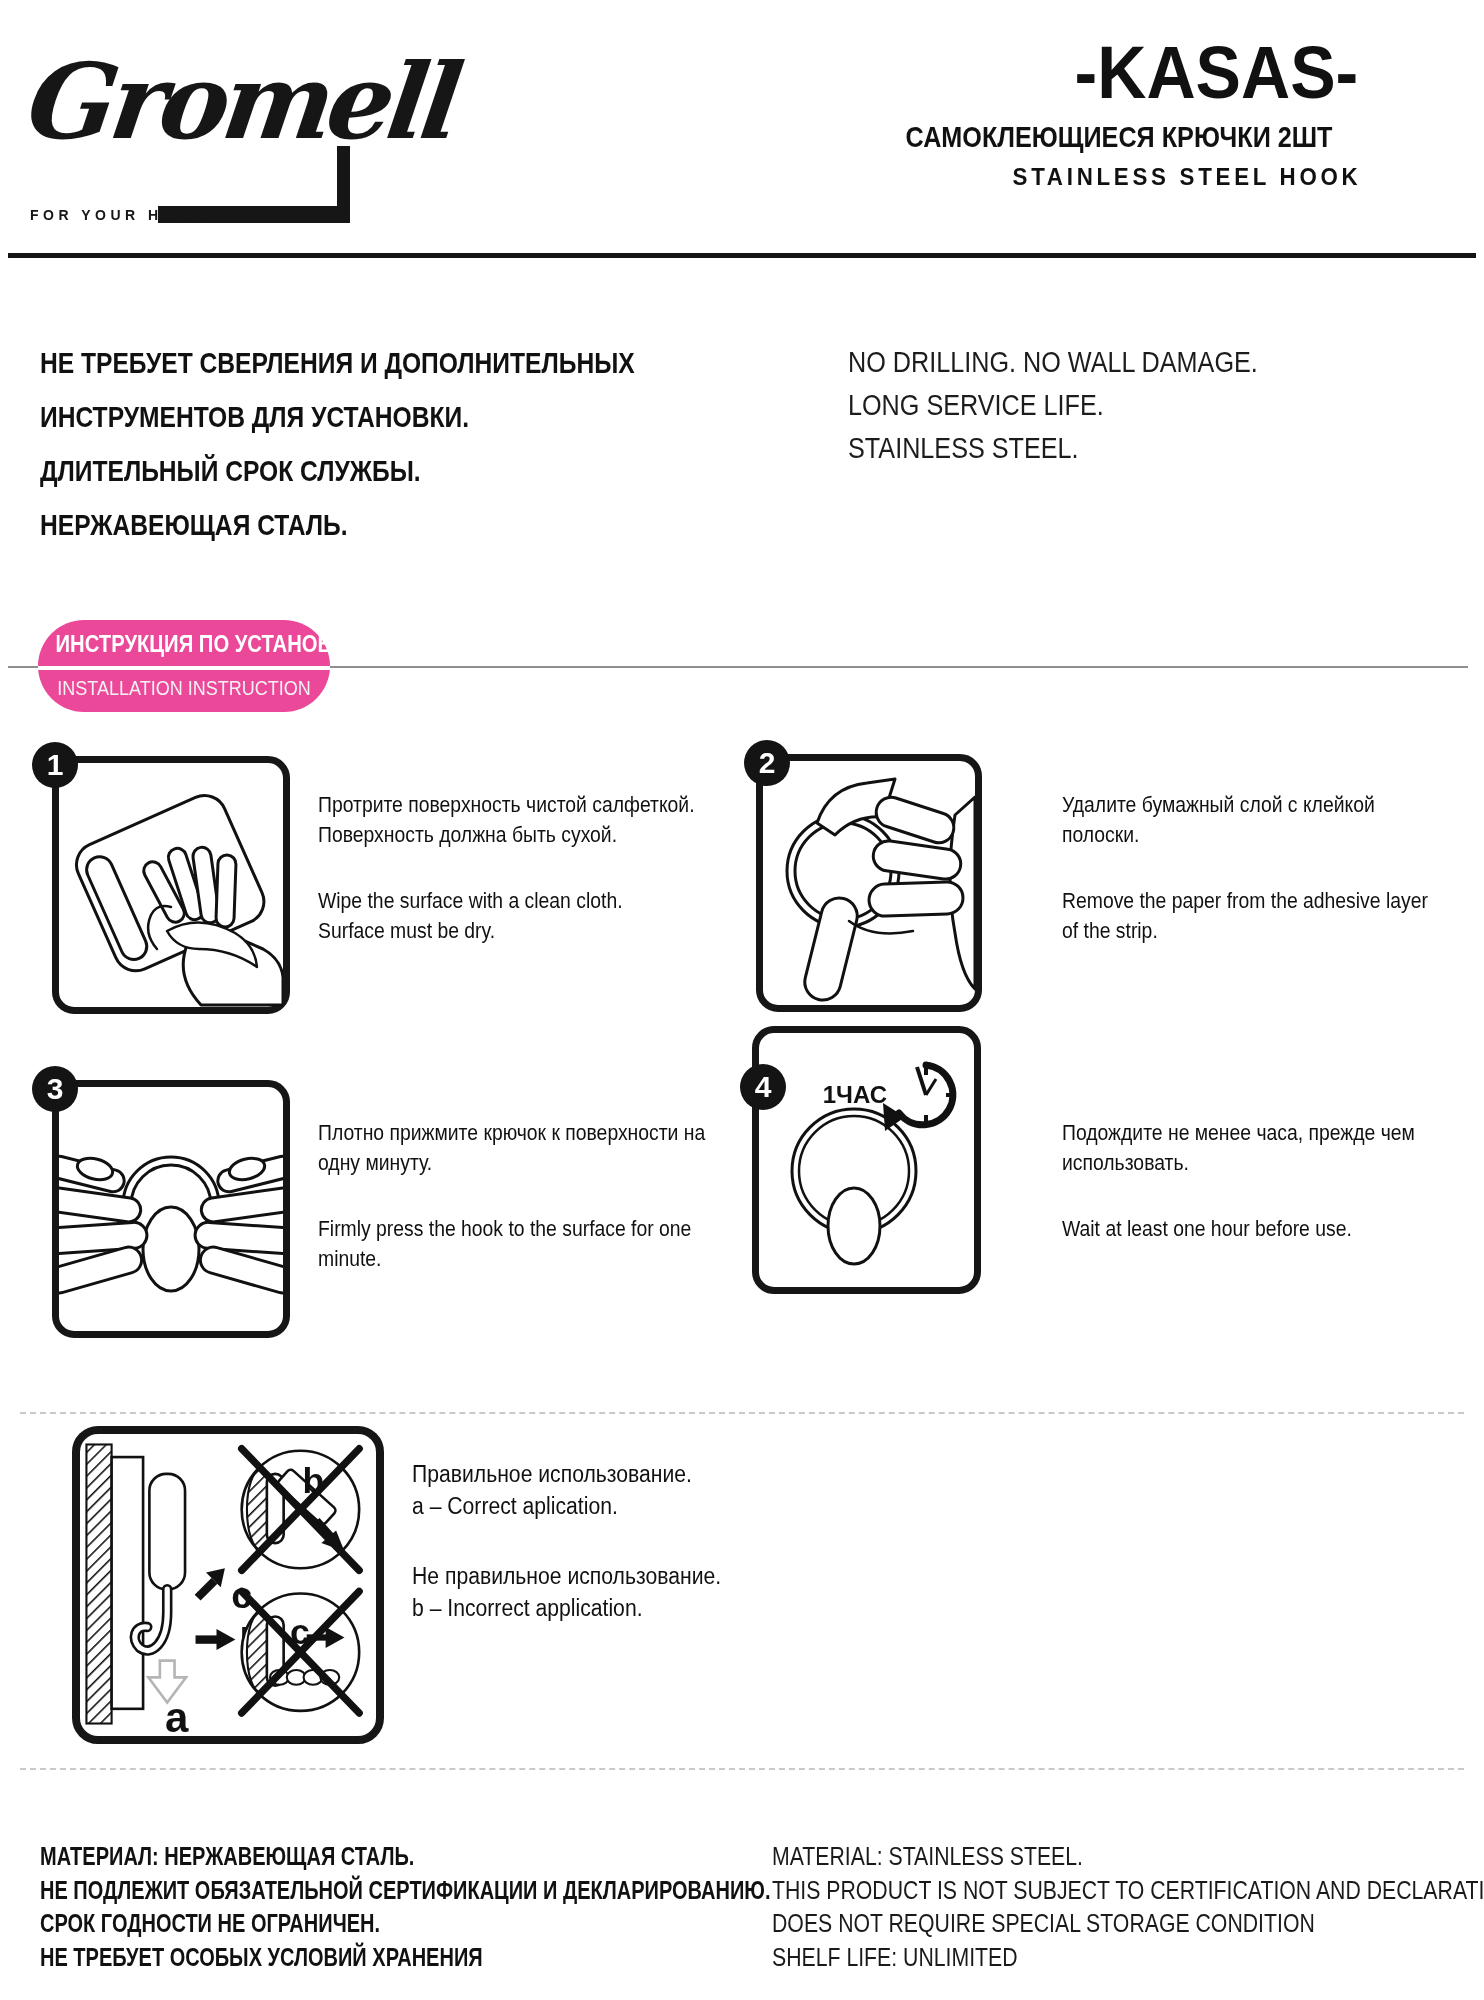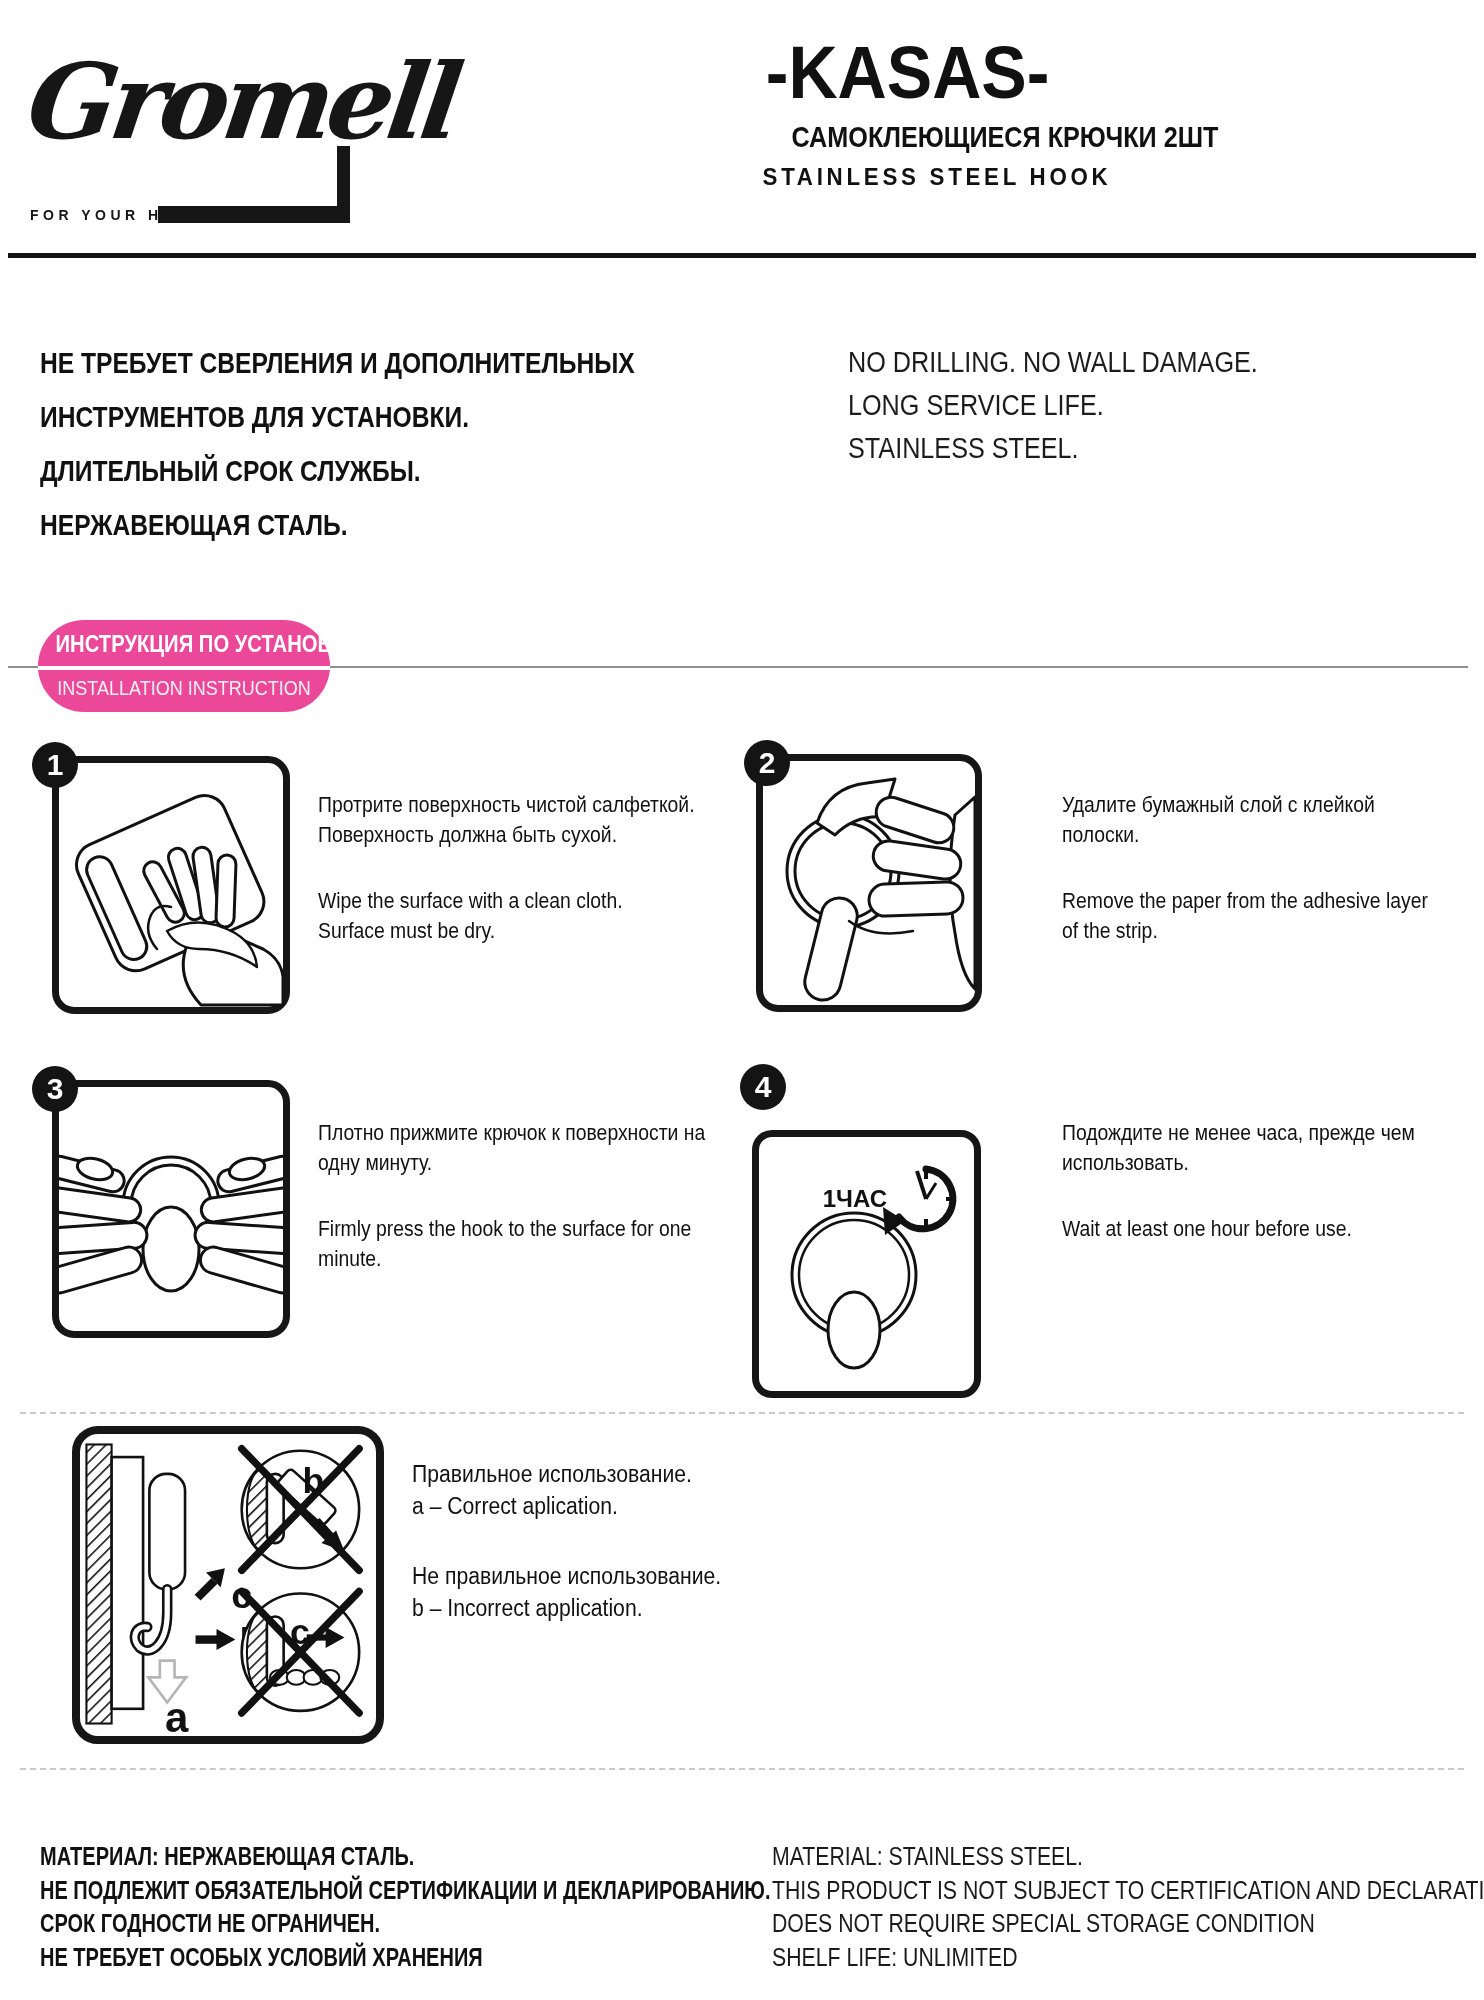--- a/index.html
+++ b/index.html
@@ -8,21 +8,21 @@
   .abs{position:absolute;}
   .prewrap{white-space:pre-line;}
 
   
   .logo-script{font-family:"DejaVu Serif",serif;font-style:italic;font-weight:bold;
     font-size:104px;letter-spacing:-6px;color:#161616;transform:skewX(-8deg);transform-origin:left top;}
   .logo-tagline{font-size:14px;font-weight:bold;letter-spacing:4.5px;color:#161616;}
   .logo-bar{background:#161616;}
 
   
-  .prod{left:740px;top:34px;width:644px;text-align:left;}
+  .prod{left:740px;top:34px;width:644px;text-align:right;}
   .prod-name{font-size:74px;font-weight:bold;line-height:78px;transform:scaleX(.92);transform-origin:center top;}
   .prod-sub-ru{font-size:30px;font-weight:bold;margin-top:8px;transform:scaleX(.84);transform-origin:center top;}
   .prod-sub-en{font-size:24px;font-weight:bold;letter-spacing:4px;margin-top:9px;transform:scaleX(.93);transform-origin:center top;}
 
   .rule-top{left:8px;top:253px;width:1468px;height:5px;background:#141414;}
 
   
   .feat-ru{left:40px;top:336px;font-size:30px;font-weight:bold;line-height:54px;
     transform:scaleX(.82);transform-origin:left top;white-space:nowrap;}
   .feat-en{left:848px;top:340px;font-size:30px;font-weight:normal;line-height:43px;color:#1c1c1c;
@@ -175,21 +175,21 @@
   <div class="abs step-text" style="left:318px;top:1118px;width:470px;">
     <div class="ru prewrap">Плотно прижмите крючок к поверхности на
 одну минуту.</div>
     <div class="en prewrap">Firmly press the hook to the surface for one
 minute.</div>
   </div>
 
   <div class="abs badge" style="left:740px;top:1064px;">
     <span>4</span>
   </div>
-  <div class="abs step-box" style="left:752px;top:1130px;width:229px;height:268px;border-radius:20px;">
+  <div class="abs step-box" style="left:752px;top:1026px;width:229px;height:268px;">
     <svg width="215" height="254" viewBox="0 0 215 254">
       <g fill="none" stroke="#111">
         <circle cx="95" cy="138" r="62" stroke-width="3"></circle>
         <circle cx="95" cy="138" r="55" stroke-width="2.5"></circle>
         <ellipse cx="95" cy="193" rx="26" ry="38" fill="#fff" stroke-width="3"></ellipse>
         <path d="M167,32 A30,30 0 1 1 140,80" stroke-width="7" stroke-linecap="round"></path>
         <g stroke-width="4">
           <line x1="167" y1="34" x2="167" y2="42"></line>
           <line x1="195" y1="62" x2="187" y2="62"></line>
           <line x1="167" y1="90" x2="167" y2="82"></line>

